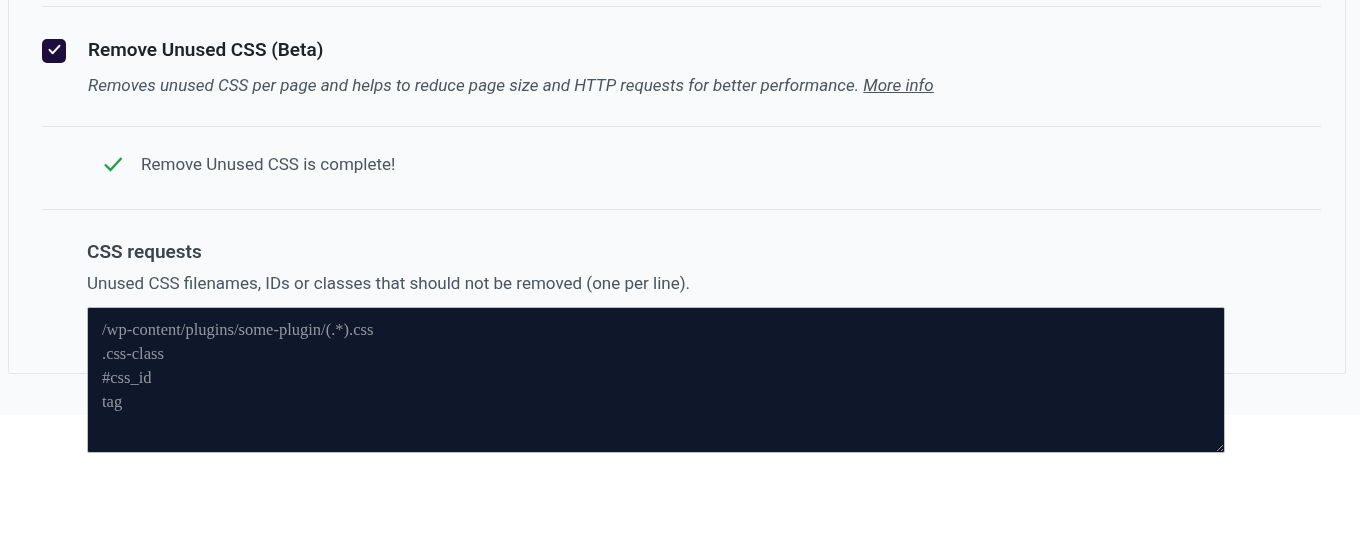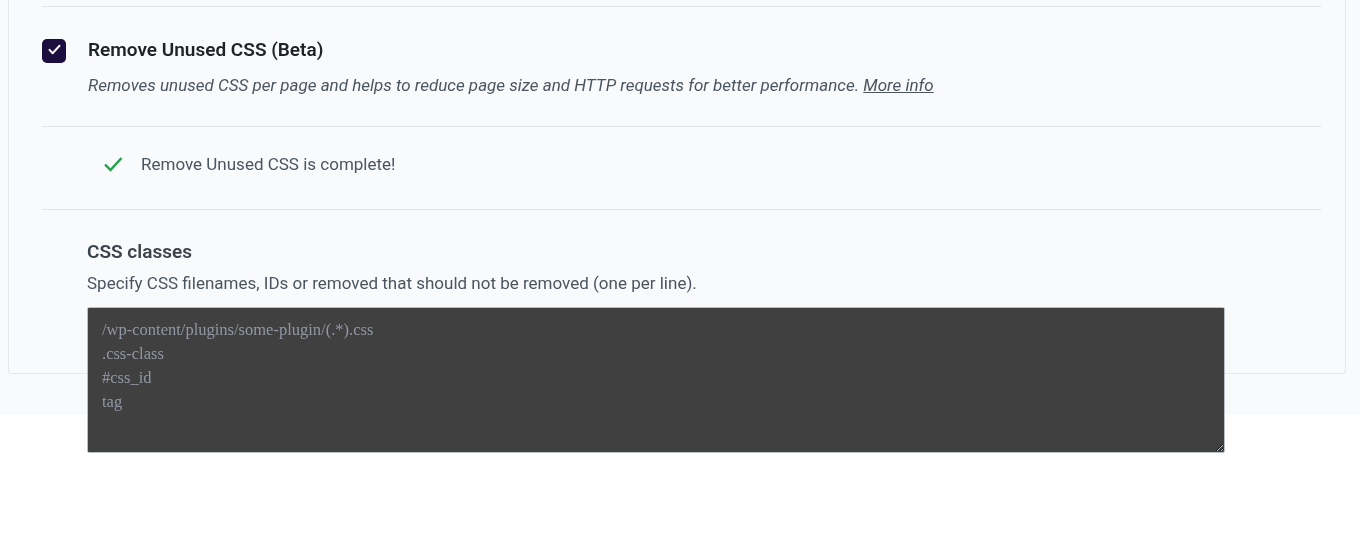--- a/index.html
+++ b/index.html
@@ -92,21 +92,21 @@
   .safelist-desc {
     margin-top: 10px;
     font-size: 17px;
     color: #4a5560;
   }
   .safelist-textarea {
     margin-top: 14px;
     width: 1138px; height: 146px;
     border: 1px solid #b9c0c7;
     border-radius: 2px;
-    background: #404040;
+    background: #0f172a;
     padding: 10px 14px;
     font-family: Georgia, "Times New Roman", serif;
     font-size: 16.5px;
     line-height: 1.45;
     color: #9197a3;
     resize: both;
     outline: none;
     white-space: pre;
   }
   .safelist-textarea::placeholder {
@@ -145,22 +145,22 @@
         <svg viewBox="0 0 24 24">
             <path d="M4 12.5 L9.5 18 L20.5 6"></path>
           </svg>
       </span>
       <span class="status-text">Remove Unused CSS is complete!</span>
     </div>
 
     <div class="section-divider divider-2"></div>
 
     <div class="safelist-section">
-      <div class="safelist-title">CSS classes</div>
-      <div class="safelist-desc">Specify CSS filenames, IDs or removed that should not be removed (one per line).</div>
+      <div class="safelist-title">CSS requests</div>
+      <div class="safelist-desc">Unused CSS filenames, IDs or classes that should not be removed (one per line).</div>
       <textarea class="safelist-textarea" placeholder="/wp-content/plugins/some-plugin/(.*).css
 .css-class
 #css_id
 tag" style=""></textarea>
     </div>
 
   </div>
 </div>
 
 </body></html>

